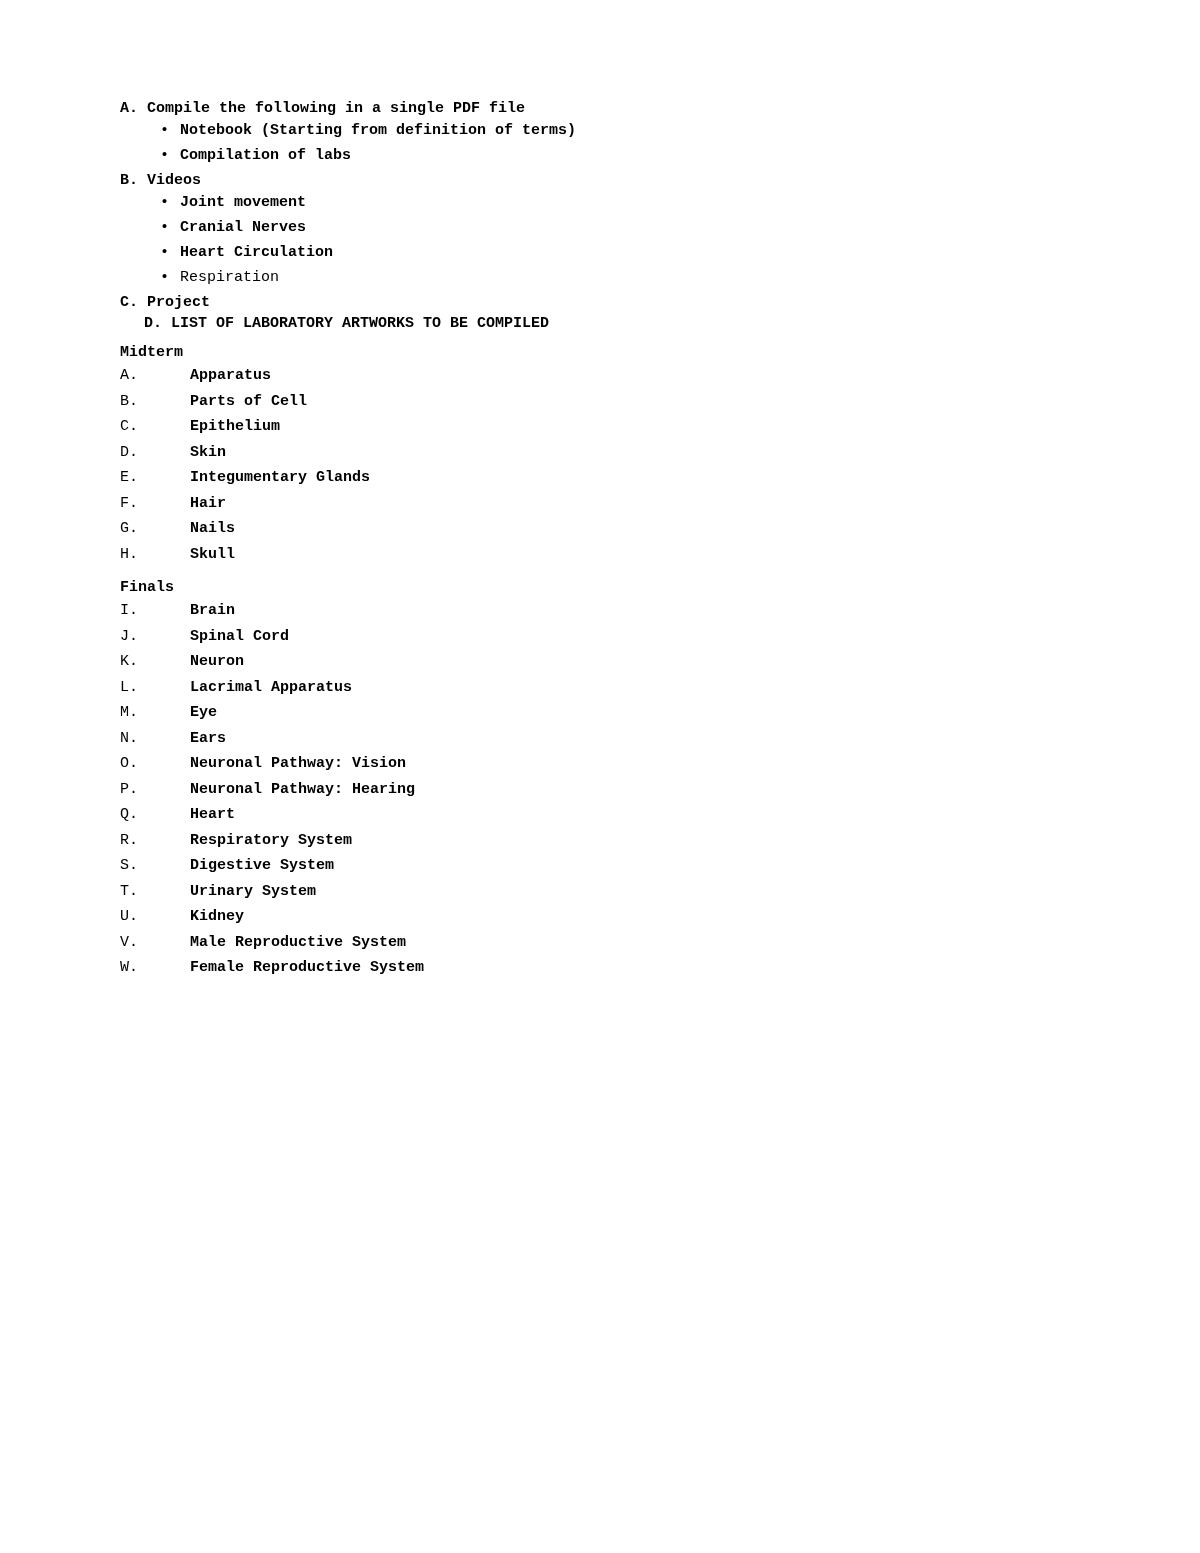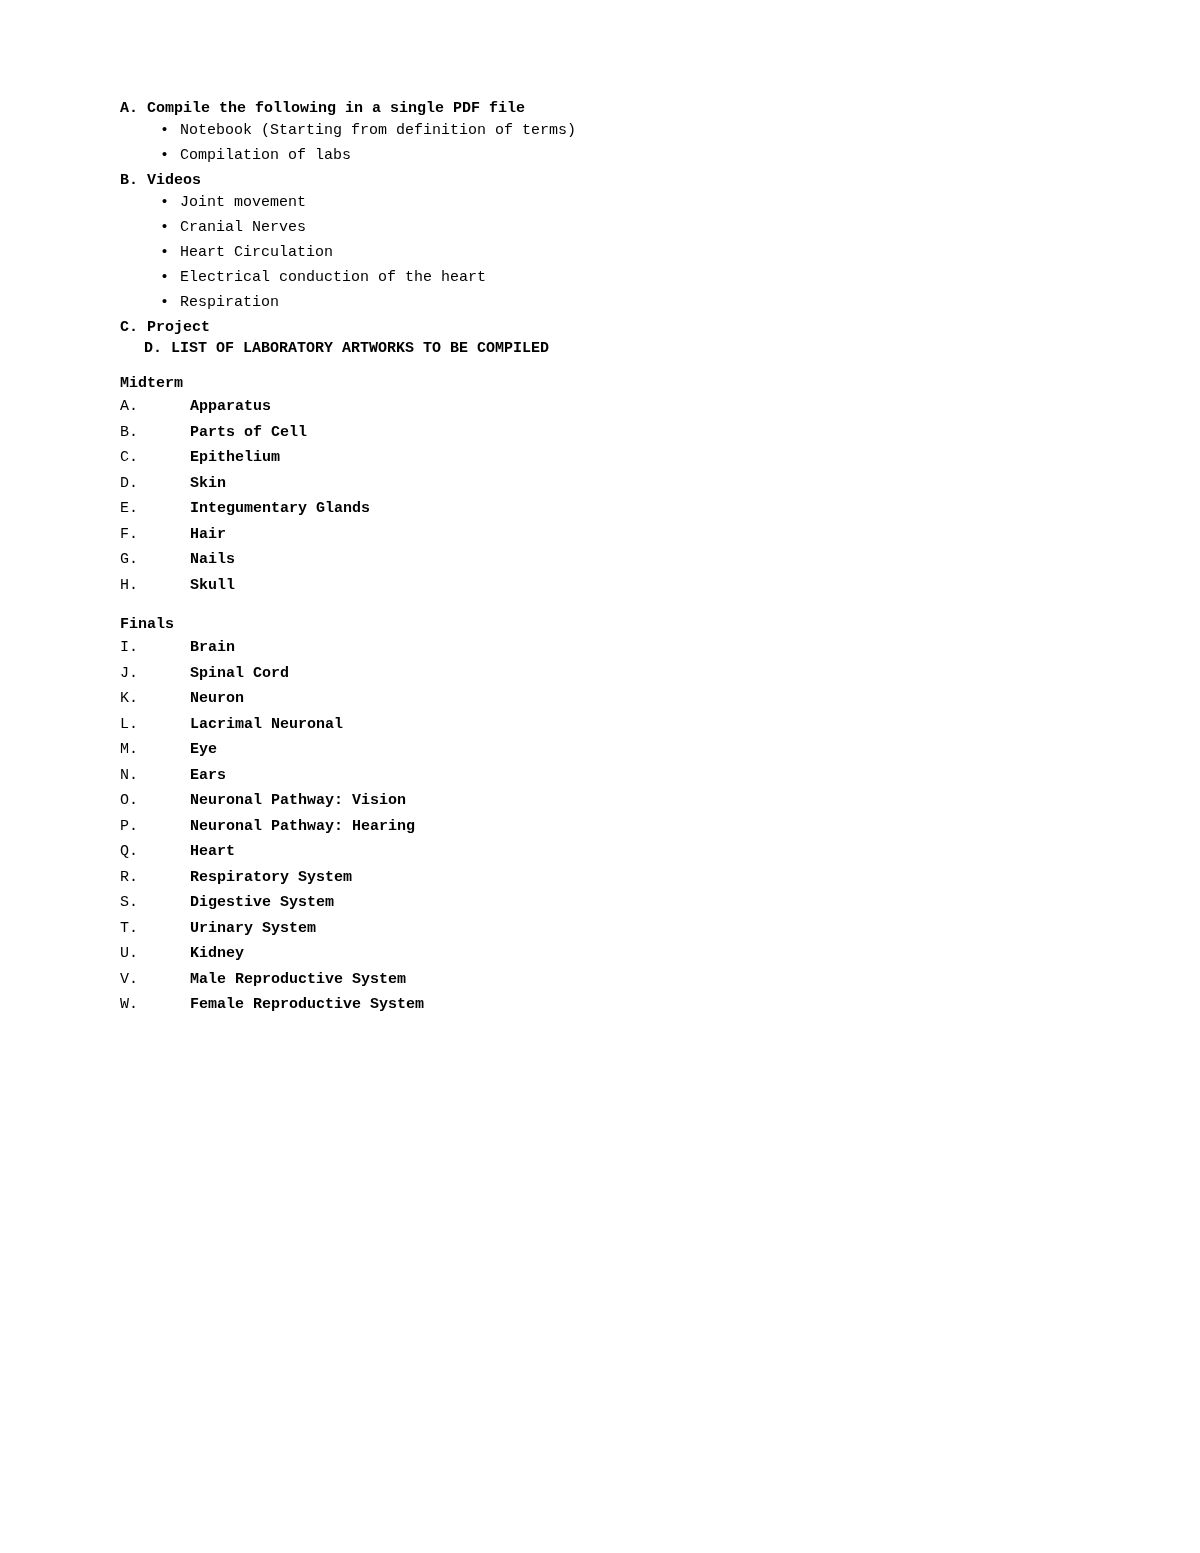--- a/index.html
+++ b/index.html
@@ -40,21 +40,21 @@
       line-height: 1.6;
     }
 
     .bullet-list li::before {
       content: "•";
       position: absolute;
       left: 0;
     }
 
     .bold-item {
-      font-weight: normal;
+      font-weight: bold;
     }
 
     .normal-item {
       font-weight: normal;
     }
 
     .section-d-header {
       font-weight: bold;
       margin-bottom: 2px;
       margin-top: 4px;
@@ -76,21 +76,21 @@
       width: 70px;
       font-weight: normal;
       flex-shrink: 0;
     }
 
     .lab-label {
       font-weight: bold;
     }
 
     .section-break {
-      margin-top: 18px;
+      margin-top: 12px;
       margin-bottom: 2px;
       font-weight: bold;
     }
   </style>
 </head>
 <body>
 
 <div>
 
   <div class="section">
@@ -111,23 +111,20 @@
       <li>
         <span class="bold-item">Joint movement</span>
       </li>
       <li>
         <span class="bold-item">Cranial Nerves</span>
       </li>
       <li>
         <span class="bold-item">Heart Circulation</span>
       </li>
       <li>
-        <span class="normal-item">Electrical conduction of the heart</span>
-      </li>
-      <li>
         <span class="normal-item">Respiration</span>
       </li>
     </ul>
   </div>
 
   <div class="section">
     <div class="section-header">C. Project</div>
   </div>
 
   <div class="section">
@@ -177,21 +174,21 @@
       <li>
         <span class="lab-letter">J.</span>
         <span class="lab-label">Spinal Cord</span>
       </li>
       <li>
         <span class="lab-letter">K.</span>
         <span class="lab-label">Neuron</span>
       </li>
       <li>
         <span class="lab-letter">L.</span>
-        <span class="lab-label">Lacrimal Neuronal</span>
+        <span class="lab-label">Lacrimal Apparatus</span>
       </li>
       <li>
         <span class="lab-letter">M.</span>
         <span class="lab-label">Eye</span>
       </li>
       <li>
         <span class="lab-letter">N.</span>
         <span class="lab-label">Ears</span>
       </li>
       <li>

